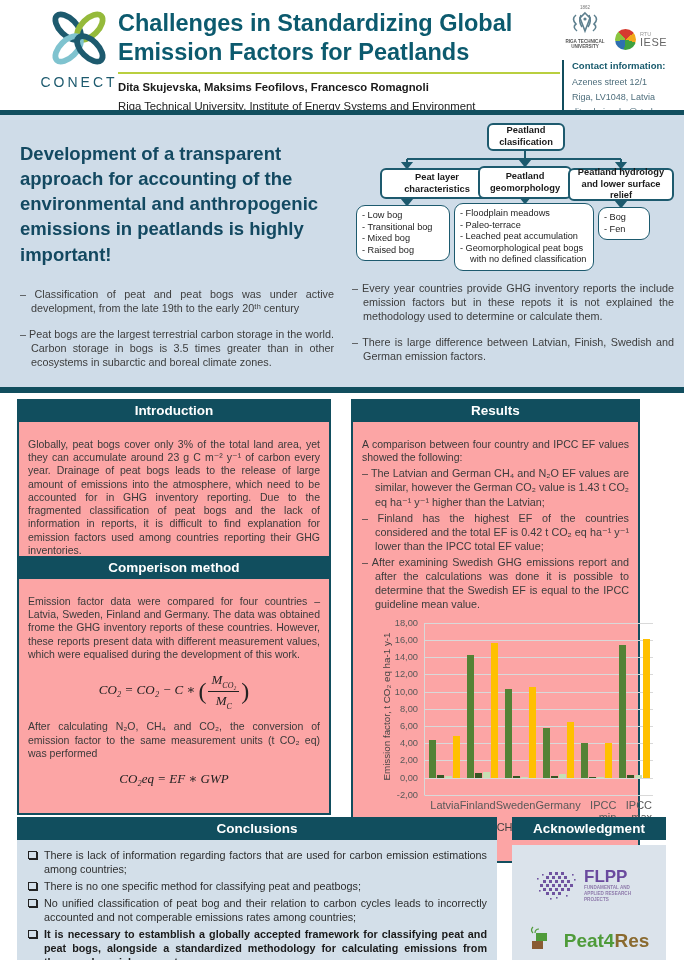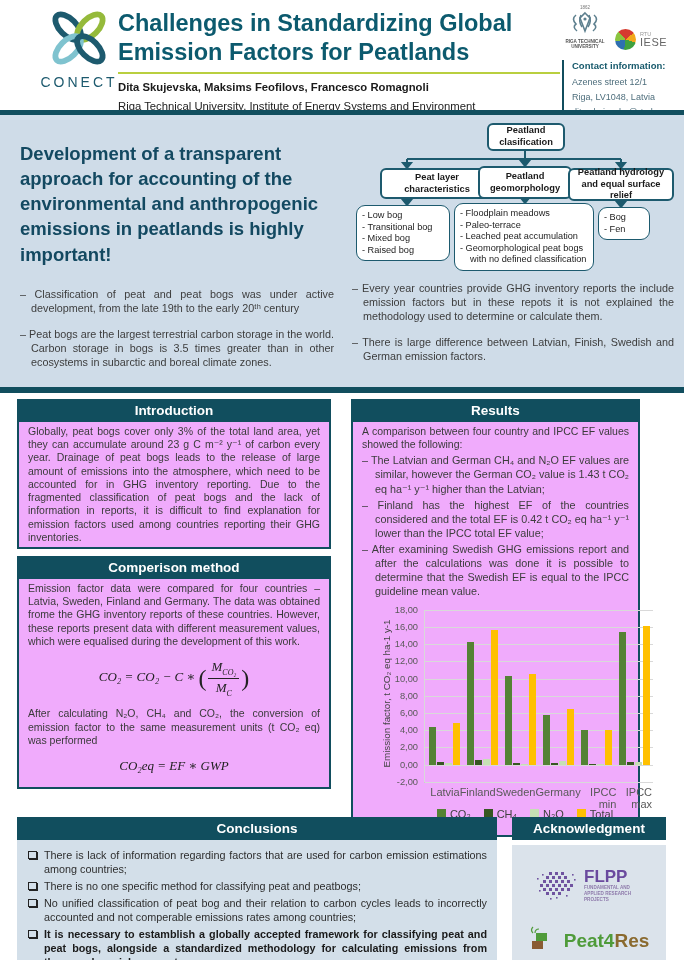--- a/index.html
+++ b/index.html
@@ -48,21 +48,21 @@
   .fc-list{position:absolute;background:#fff;border:1.5px solid #1d5a6e;border-radius:9px;
            padding:4px 5px;box-sizing:border-box;}
   .fc-item{font-size:9.2px;color:#222;line-height:1.25;padding-left:10px;text-indent:-10px;}
   .fc-svg{position:absolute;left:0;top:0;}
   .hl-right-bullets{margin-top:6px;}
 
   
   .section{position:absolute;}
   .sec-bar{background:#114e5e;color:#fff;font-weight:bold;font-size:13.5px;text-align:center;
            padding:4px 0;}
-  .sec-body{border:2px solid #114e5e;border-top:none;background:#f0abfc;padding:3px 9px;box-sizing:border-box;}
+  .sec-body{border:2px solid #114e5e;border-top:none;background:#fca5a5;padding:16px 9px;box-sizing:border-box;}
   .body-text{font-size:10.5px;line-height:1.26;text-align:justify;color:#3a3a3a;}
   .para{margin-bottom:11px;}
   .sec-intro{left:17px;top:399px;width:314px;}
   .sec-comp{left:17px;top:556px;width:314px;}
   .sec-results{left:351px;top:399px;width:289px;}
   .sec-conc{left:17px;top:817px;width:480px;}
   .sec-ack{left:512px;top:817px;width:154px;}
 
   
   .formula{font-family:"Liberation Serif","DejaVu Serif",serif;font-style:italic;
@@ -207,21 +207,21 @@
             <polygon points="265,79 273,79 269,84"></polygon>
           </g>
         </svg>
         <div class="fc-box" style="left:135px;top:0;width:78px;height:28px;">Peatland
 clasification</div>
         <div class="fc-box" style="left:10px;top:45px;width:114px;height:31px;margin-left:18px;">Peat layer
 characteristics</div>
         <div class="fc-box" style="left:126px;top:43px;width:94px;height:33px;">Peatland
 geomorphology</div>
         <div class="fc-box" style="left:216px;top:45px;width:106px;height:33px;">Peatland hydrology
-and equal surface relief</div>
+and lower surface relief</div>
         <div class="fc-list" style="left:4px;top:82px;width:94px;">
             <div class="fc-item">- Low bog</div>
             <div class="fc-item">- Transitional bog</div>
             <div class="fc-item">- Mixed bog</div>
             <div class="fc-item">- Raised bog</div>
           </div>
         <div class="fc-list" style="left:102px;top:80px;width:140px;">
             <div class="fc-item">- Floodplain meadows</div>
             <div class="fc-item">- Paleo-terrace</div>
             <div class="fc-item">- Leached peat accumulation</div>

